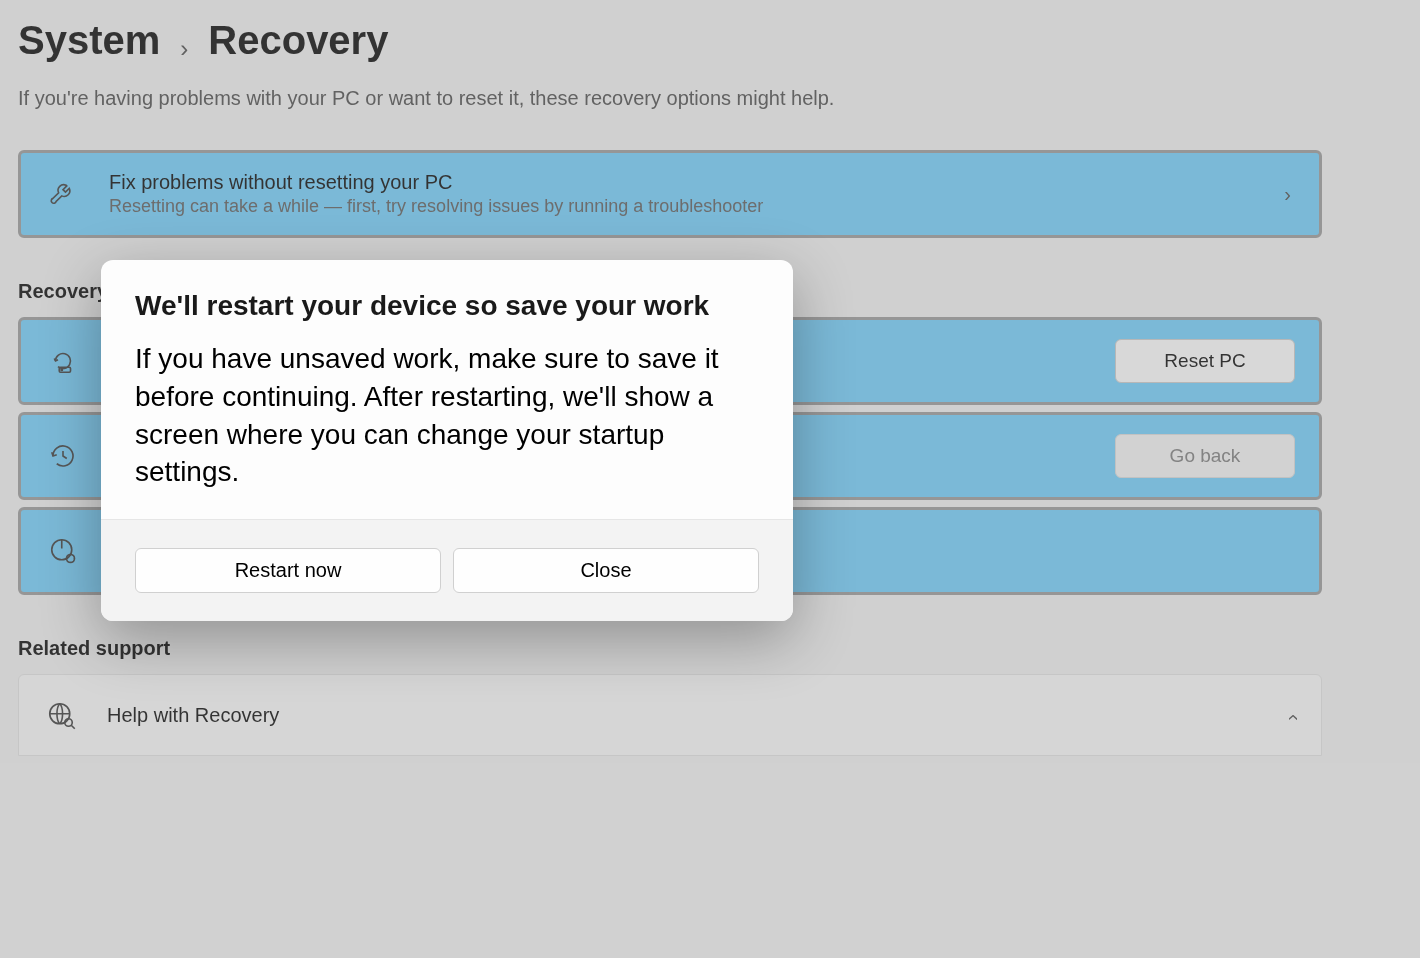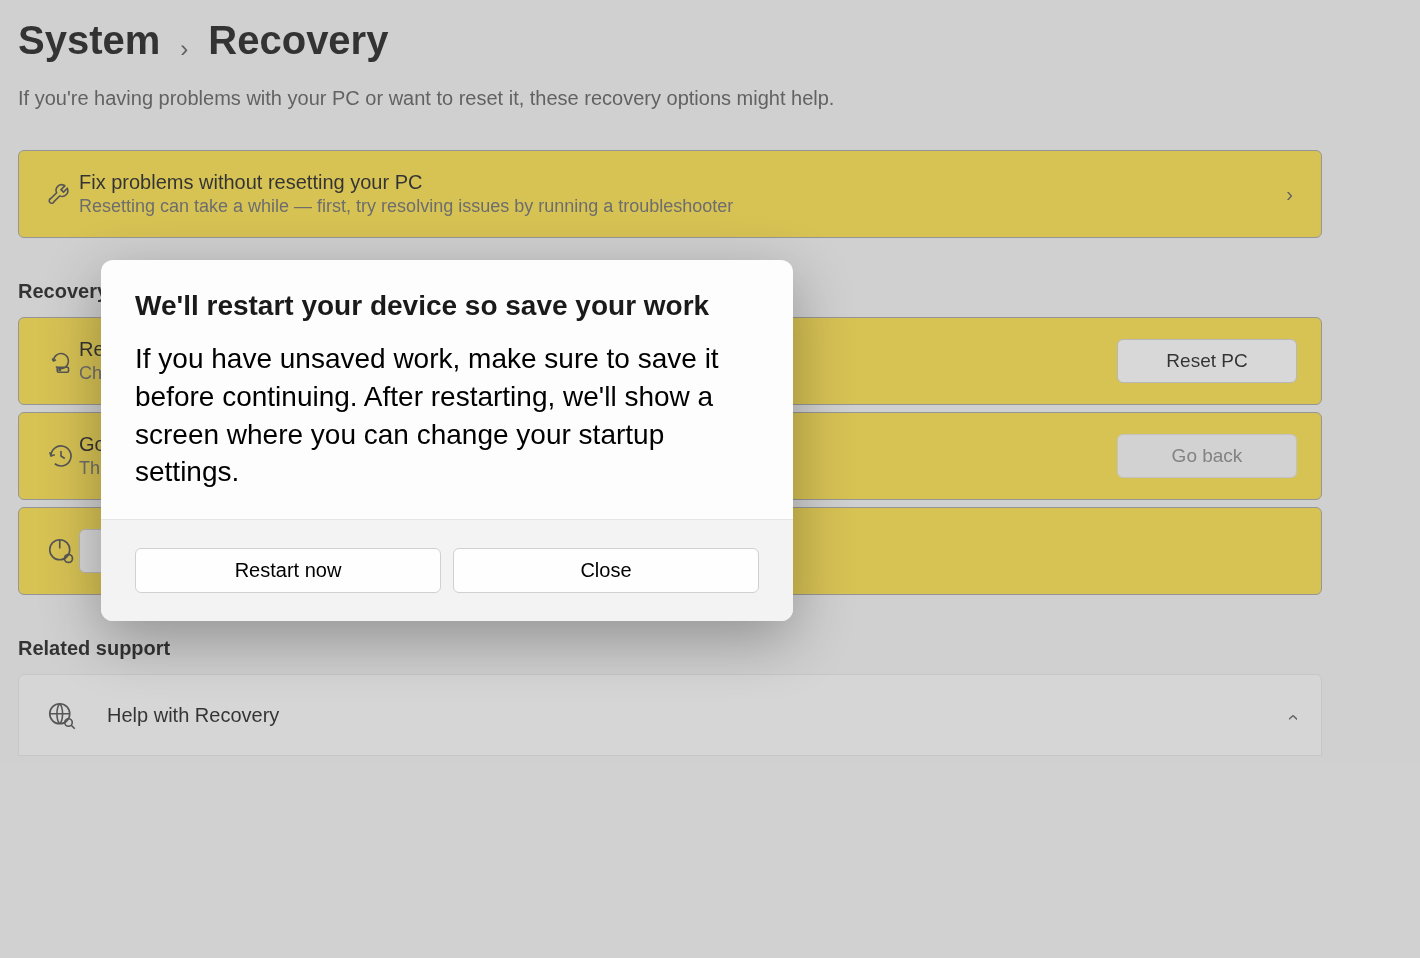--- a/index.html
+++ b/index.html
@@ -35,26 +35,27 @@
       font-size: 20px;
       color: #5a5a5a;
       margin-bottom: 40px;
     }
     .card-list {
       display: flex;
       flex-direction: column;
       gap: 7px;
     }
     .card {
-      background: #fde047;
-      border: 1px solid #a3a3a3;
+      background: #7dd3fc;
+      border: 3px solid #a3a3a3;
       border-radius: 6px;
       padding: 15px 24px;
       display: flex;
       align-items: center;
+      gap: 28px;
       min-height: 88px;
     }
     .card-icon {
       width: 36px;
       height: 36px;
       flex-shrink: 0;
       display: flex;
       align-items: center;
       justify-content: center;
       color: #4a4a4a;

